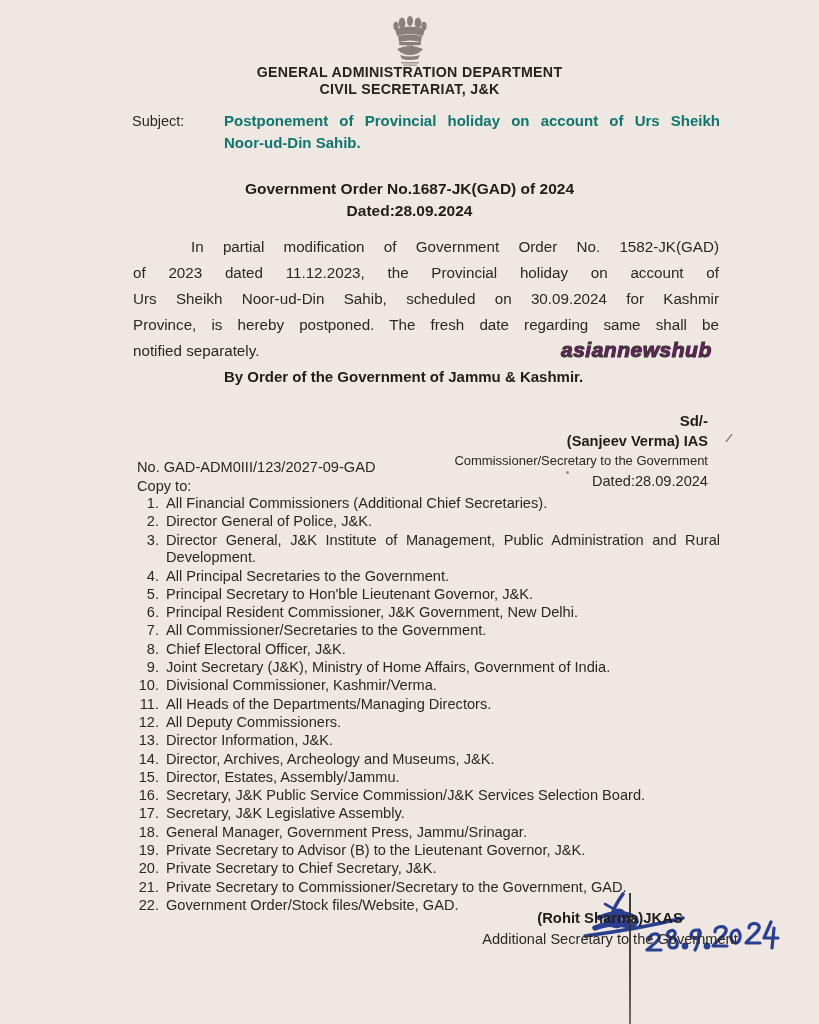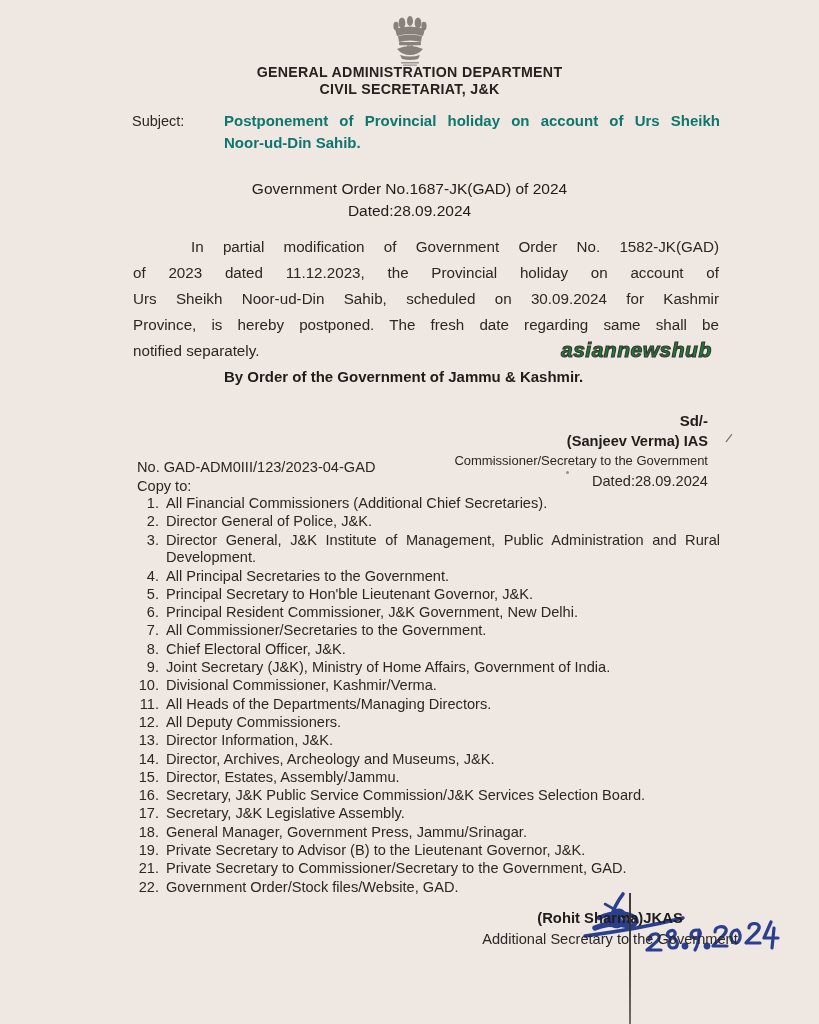--- a/index.html
+++ b/index.html
@@ -84,21 +84,21 @@
     text-align-last: justify;
   }
 
   
   .order-head {
     position: absolute;
     top: 178px;
     left: 0;
     width: 819px;
     text-align: center;
-    font-weight: normal;
+    font-weight: bold;
     font-size: 15.5px;
     line-height: 22px;
     color: #1f1c1a;
   }
 
   
   .body-para {
     position: absolute;
     top: 234px;
     left: 133px;
@@ -122,21 +122,21 @@
 
   
   .watermark {
     position: absolute;
     top: 338px;
     left: 561px;
     font-size: 21px;
     font-weight: bold;
     font-style: italic;
     letter-spacing: 0.5px;
-    color: #15803d;
+    color: #701a75;
     -webkit-text-stroke: 1.1px #3a332e;
     text-shadow: 0 0 1px #efe7e2;
     user-select: none;
   }
 
   
   .by-order {
     position: absolute;
     top: 368px;
     left: 224px;
@@ -352,21 +352,21 @@
   <div class="sig-block">
     <div class="sig-sd">Sd/-</div>
     <div class="sig-name">(Sanjeev Verma) IAS</div>
     <div class="sig-desig">Commissioner/Secretary to the Government</div>
     <div class="sig-dated">Dated:28.09.2024</div>
   </div>
   <div class="stray-mark">/</div>
   <div class="dot-mark"></div>
   <div class="dot-mark2"></div>
 
-  <div class="ref-no">No. GAD-ADM0III/123/2023-04-GAD</div>
+  <div class="ref-no">No. GAD-ADM0III/123/2027-09-GAD</div>
   <div class="copy-to">Copy to:</div>
 
   <ul class="dist-list">
       <li class="dist-item">
         <span class="dist-num">1.</span>
         <span class="dist-text">All Financial Commissioners (Additional Chief Secretaries).</span>
       </li>
       <li class="dist-item">
         <span class="dist-num">2.</span>
         <span class="dist-text">Director General of Police, J&amp;K.</span>
@@ -431,20 +431,24 @@
         <span class="dist-num">17.</span>
         <span class="dist-text">Secretary, J&amp;K Legislative Assembly.</span>
       </li>
       <li class="dist-item">
         <span class="dist-num">18.</span>
         <span class="dist-text">General Manager, Government Press, Jammu/Srinagar.</span>
       </li>
       <li class="dist-item">
         <span class="dist-num">19.</span>
         <span class="dist-text">Private Secretary to Advisor (B) to the Lieutenant Governor, J&amp;K.</span>
+      </li>
+      <li class="dist-item">
+        <span class="dist-num">20.</span>
+        <span class="dist-text">Private Secretary to Chief Secretary, J&amp;K.</span>
       </li>
       <li class="dist-item">
         <span class="dist-num">21.</span>
         <span class="dist-text">Private Secretary to Commissioner/Secretary to the Government, GAD.</span>
       </li>
       <li class="dist-item">
         <span class="dist-num">22.</span>
         <span class="dist-text">Government Order/Stock files/Website, GAD.</span>
       </li>
     </ul>

